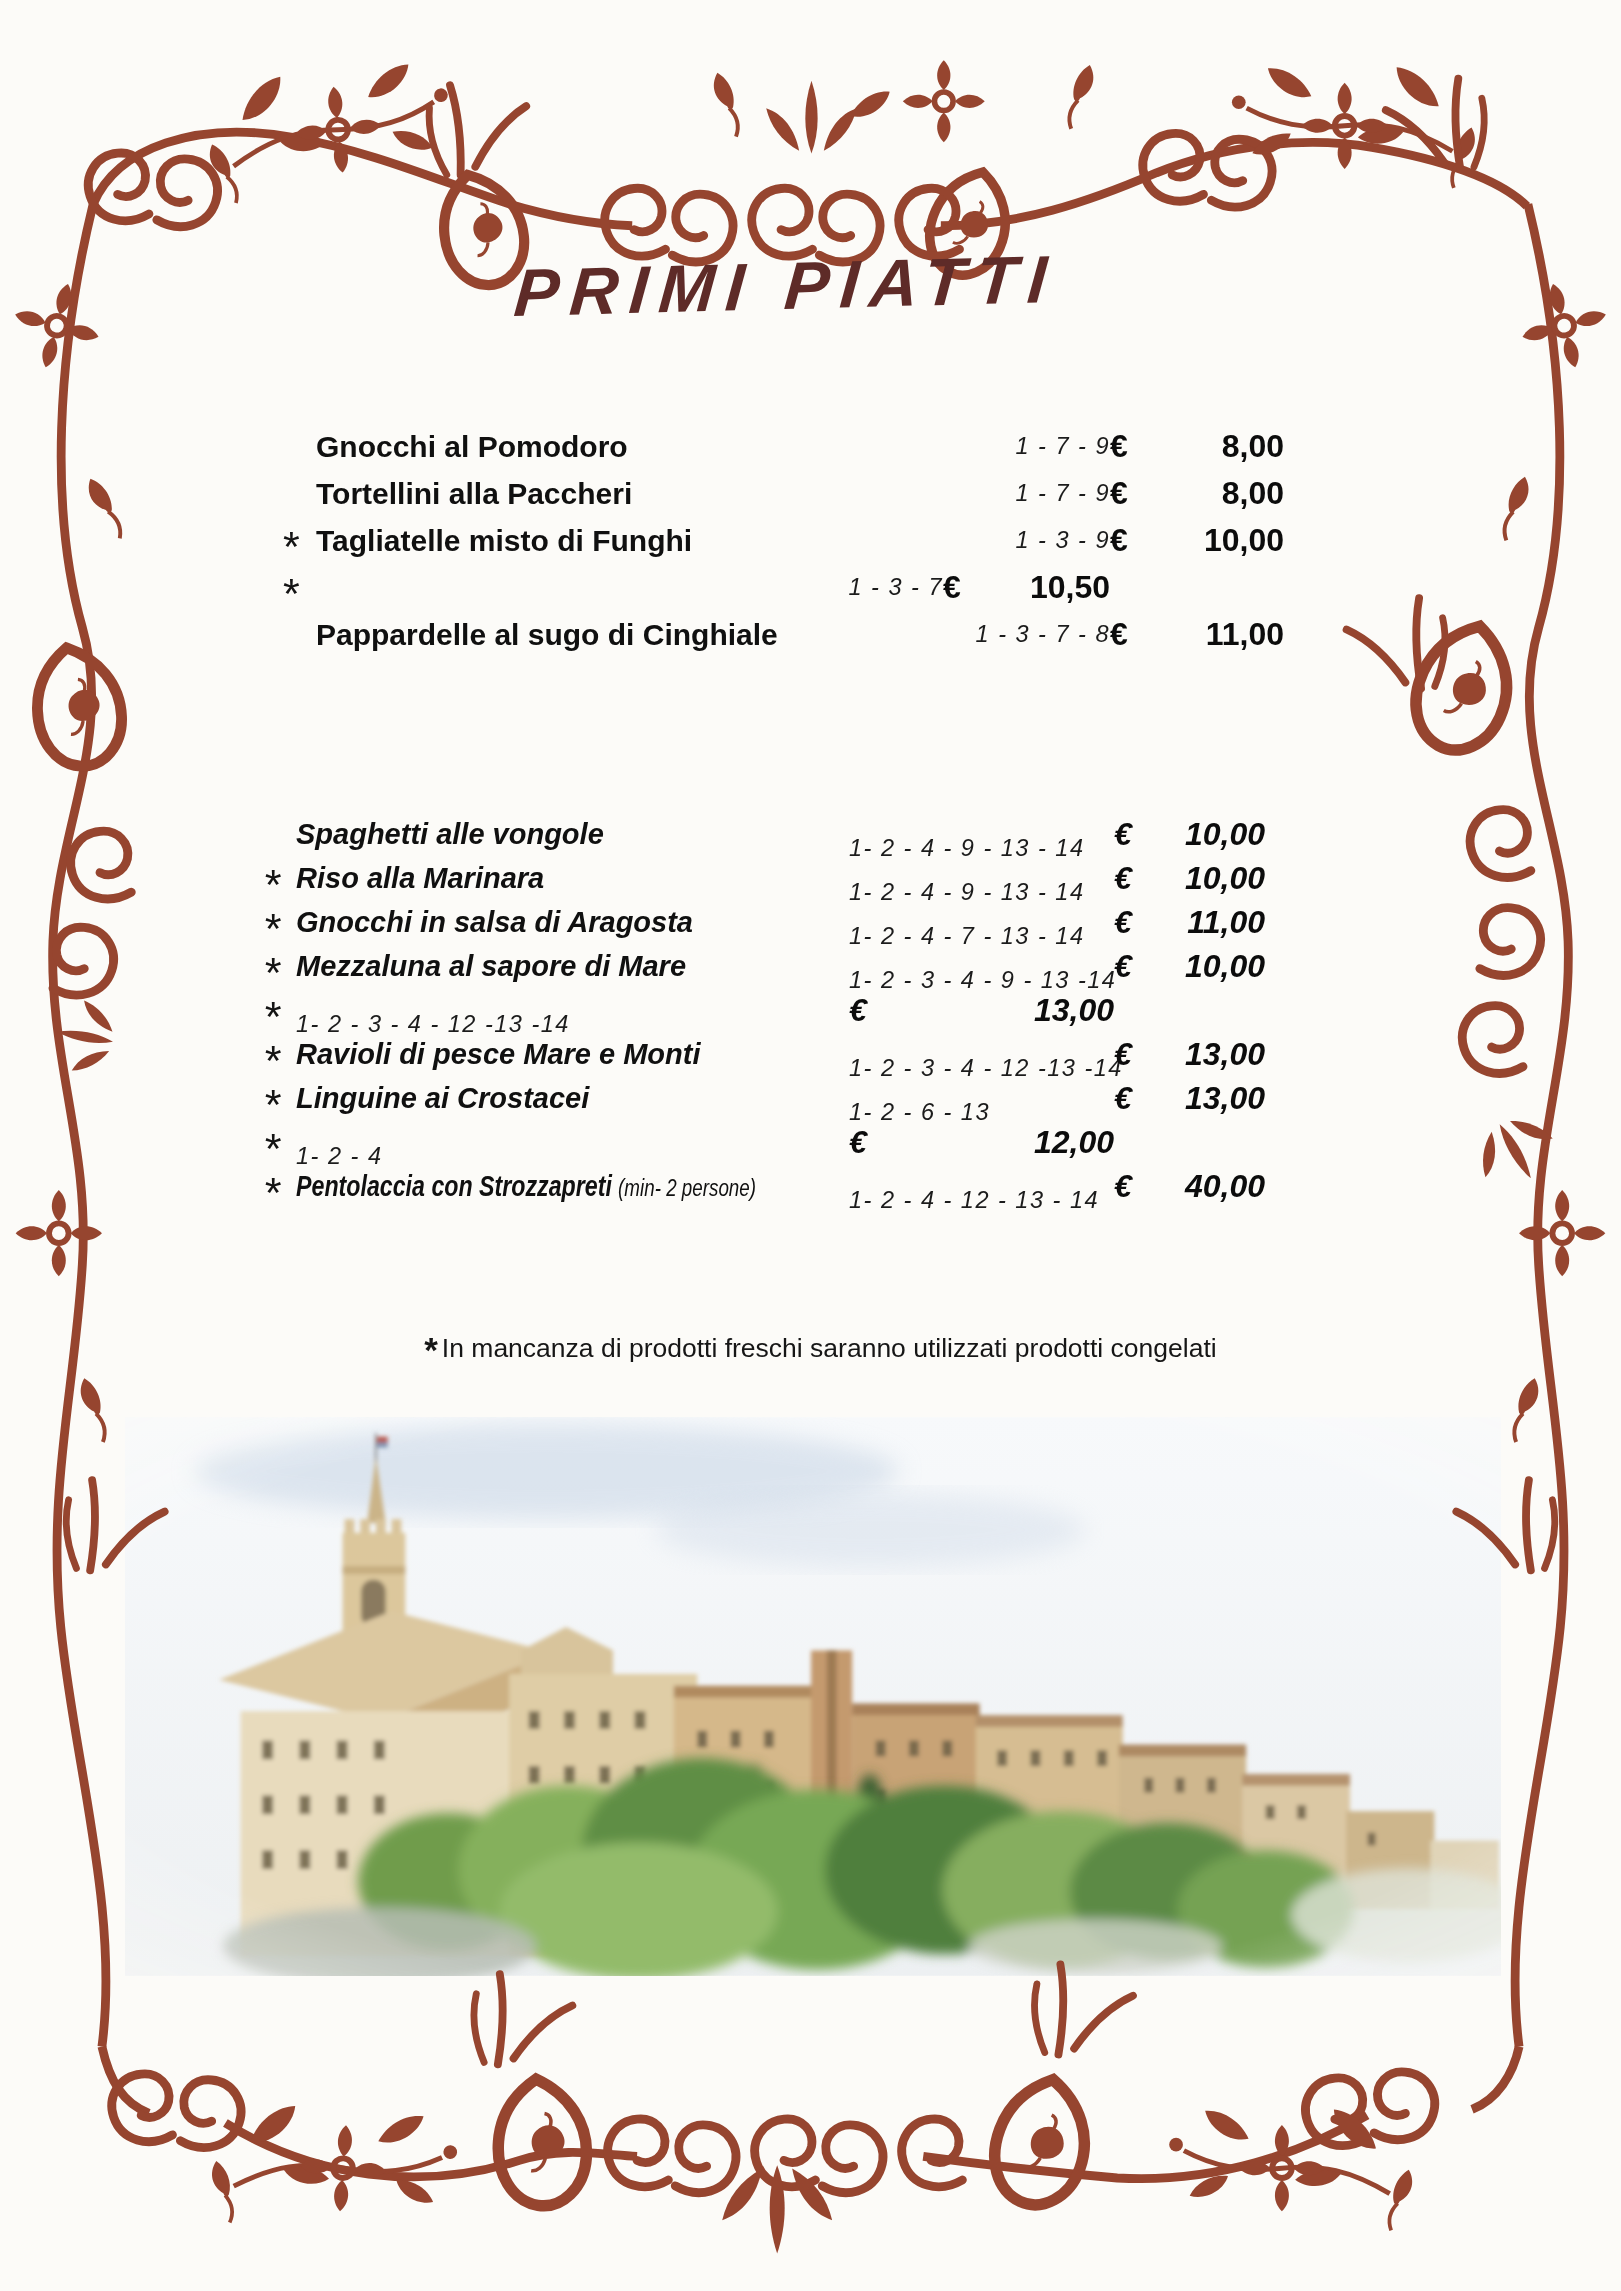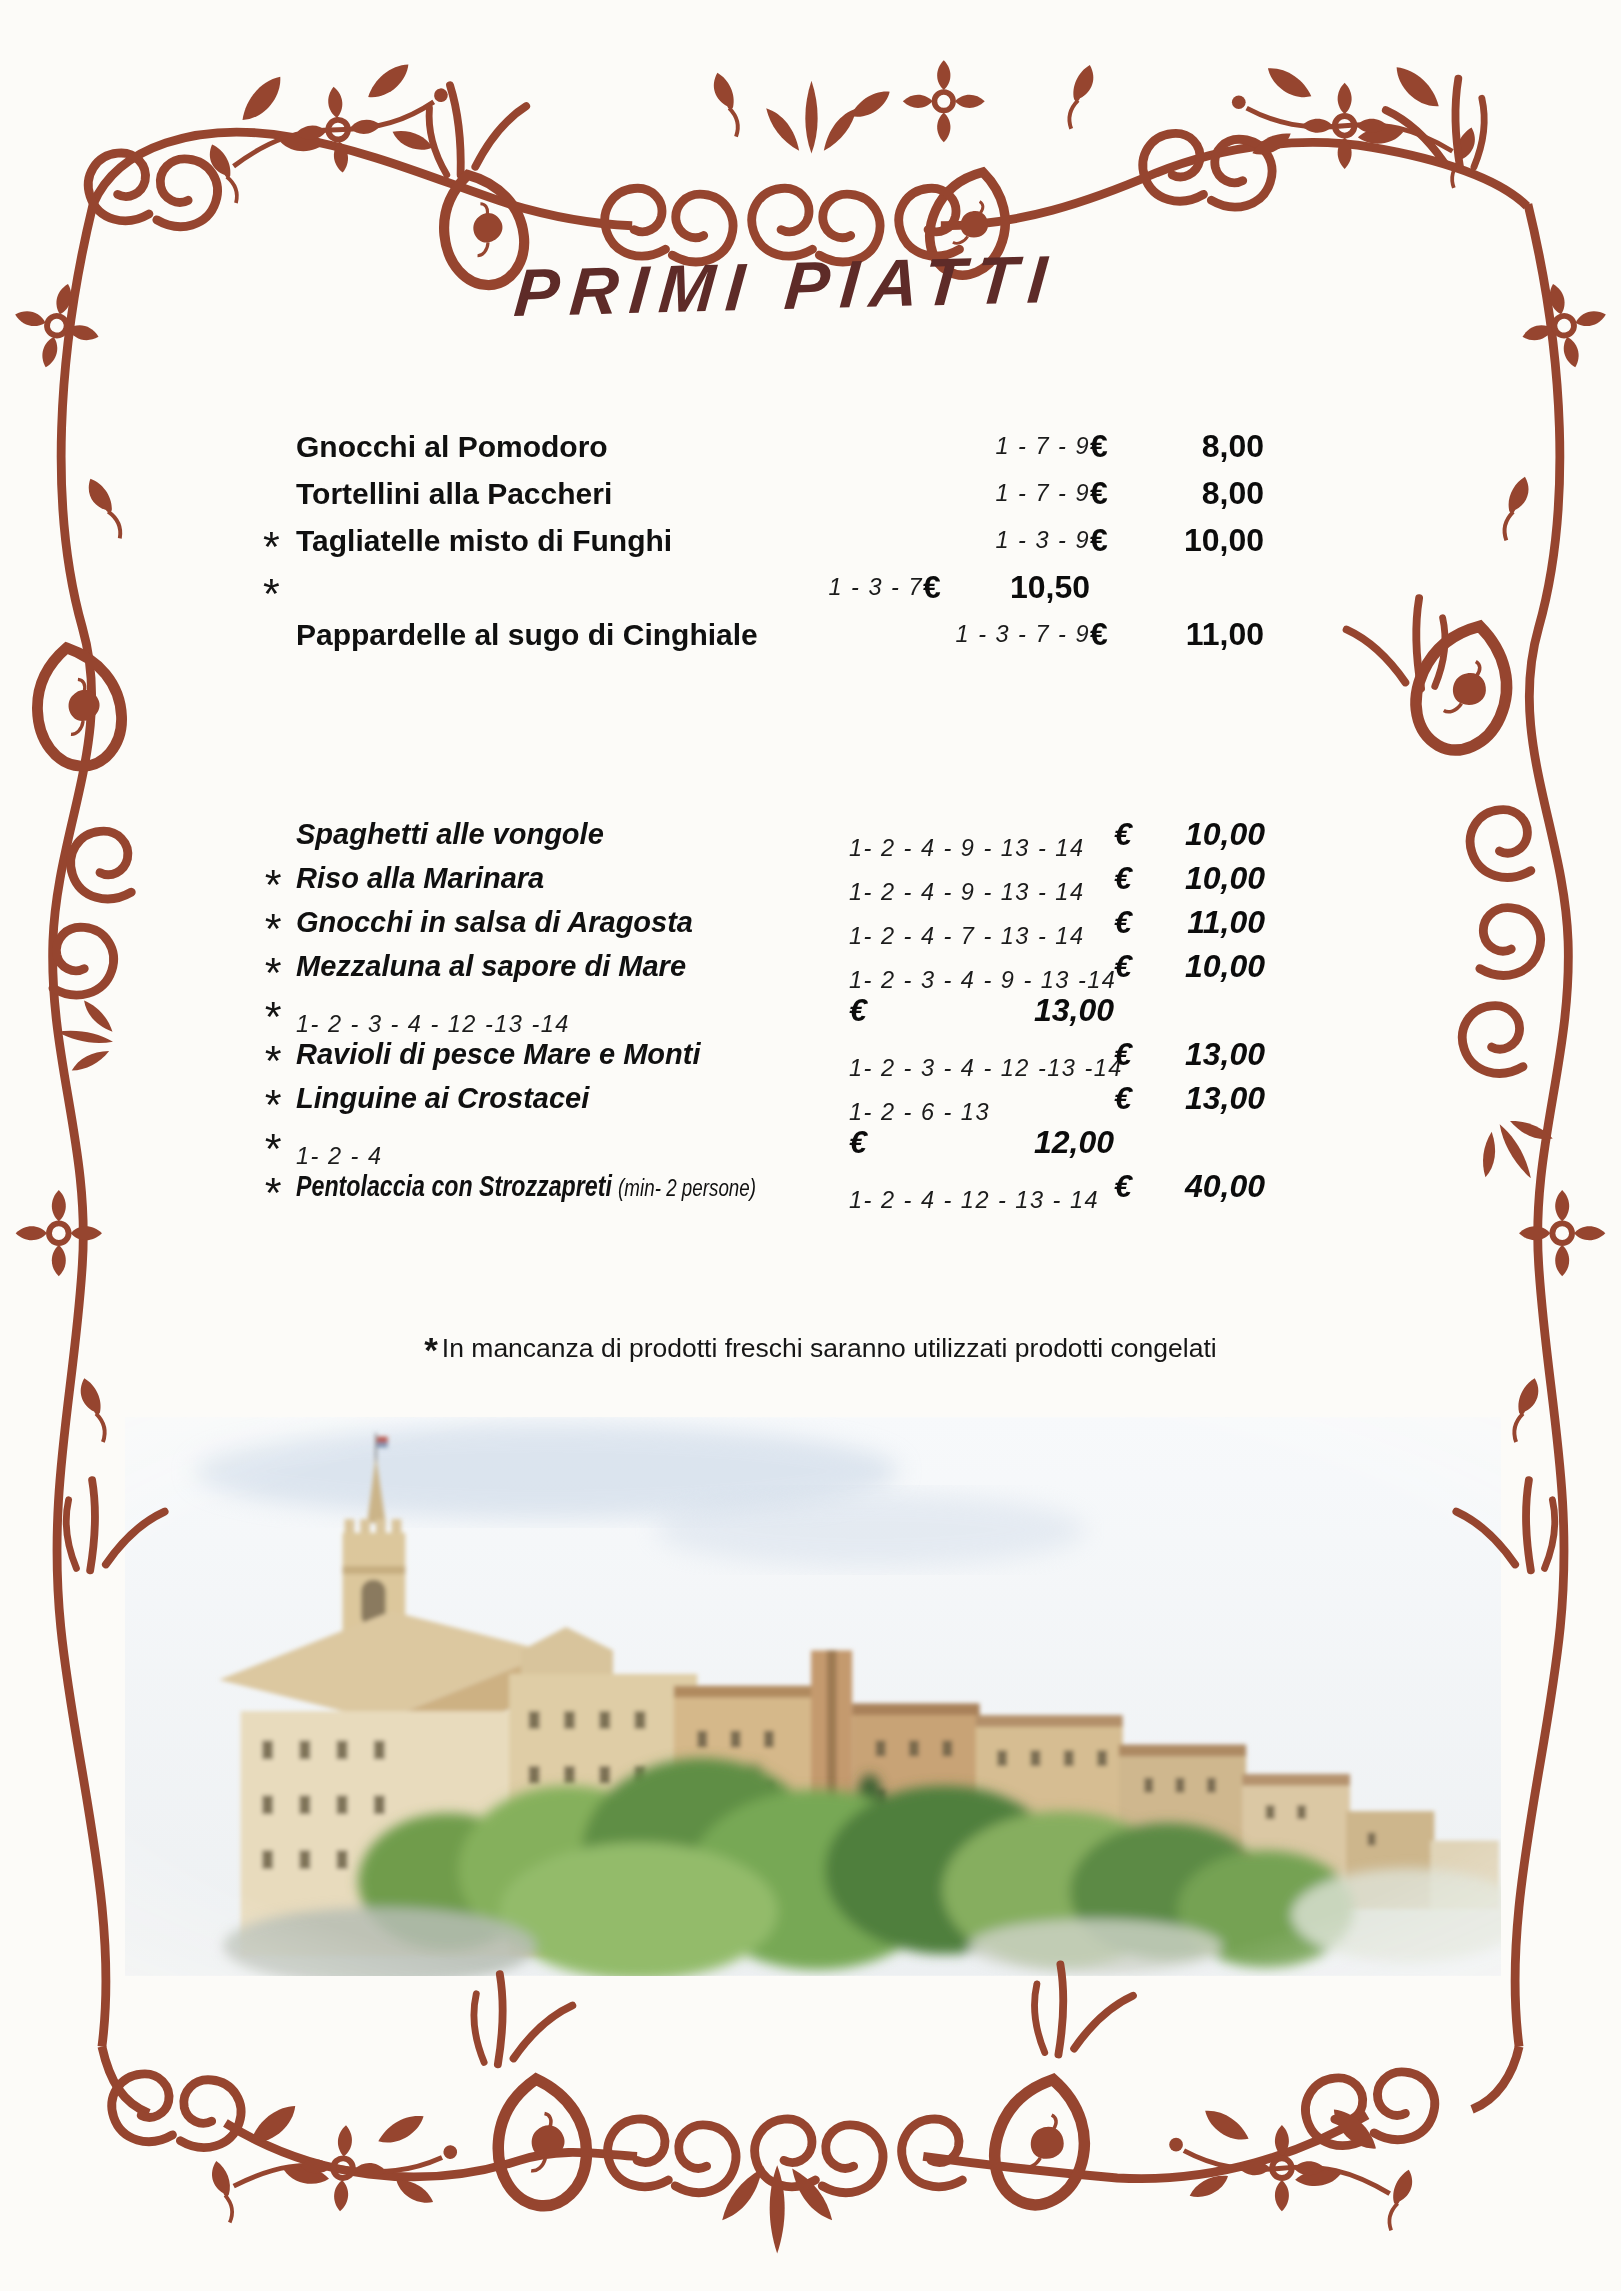--- a/index.html
+++ b/index.html
@@ -23,21 +23,21 @@
     color:#5e2b28;
     transform:skewX(-6deg) rotate(-1.5deg);
     z-index:2;
   }
 
   
   .menu-section{position:absolute;left:263px;width:1002px;z-index:2;}
   .s1{top:423px;}
   .s2{top:807px;}
   .row{display:grid;align-items:center;}
-  .s1 .row{grid-template-columns:33px 627px 167px 174px;height:47px;}
+  .s1 .row{grid-template-columns:33px 627px 167px 174px;height:47px;margin-left:20px;}
   .s2 .row{grid-template-columns:33px 553px 265px 151px;height:44px;font-style:italic;}
   .star{
     font-size:43px;font-weight:400;line-height:1;
     position:relative;top:5.9px;color:#141414;justify-self:start;
   }
   .name{font-weight:700;font-size:30px;color:#101010;white-space:nowrap;overflow:visible;}
   .s2 .name{font-size:29px;}
   .nwrap{display:inline-block;}
   .cond .nwrap{transform:scaleX(.78);transform-origin:0 55%;}
   .cond2 .nwrap{transform:scaleX(.80);transform-origin:0 55%;}
@@ -344,21 +344,21 @@
       <span class="star">*</span>
       <span class="allerg">1 - 3 - 7</span>
       <span class="price">
           <span class="cur">€</span>
           <span class="amt">10,50</span>
         </span>
     </div>
     <div class="row">
       <span class="star"></span>
       <span class="name"><span class="nwrap"><span>Pappardelle al sugo di Cinghiale</span></span></span>
-      <span class="allerg">1 - 3 - 7 - 9</span>
+      <span class="allerg">1 - 3 - 7 - 8</span>
       <span class="price">
           <span class="cur">€</span>
           <span class="amt">11,00</span>
         </span>
     </div>
   </div>
 
   <div class="menu-section s2">
     <div class="row">
       <span class="star"></span>

